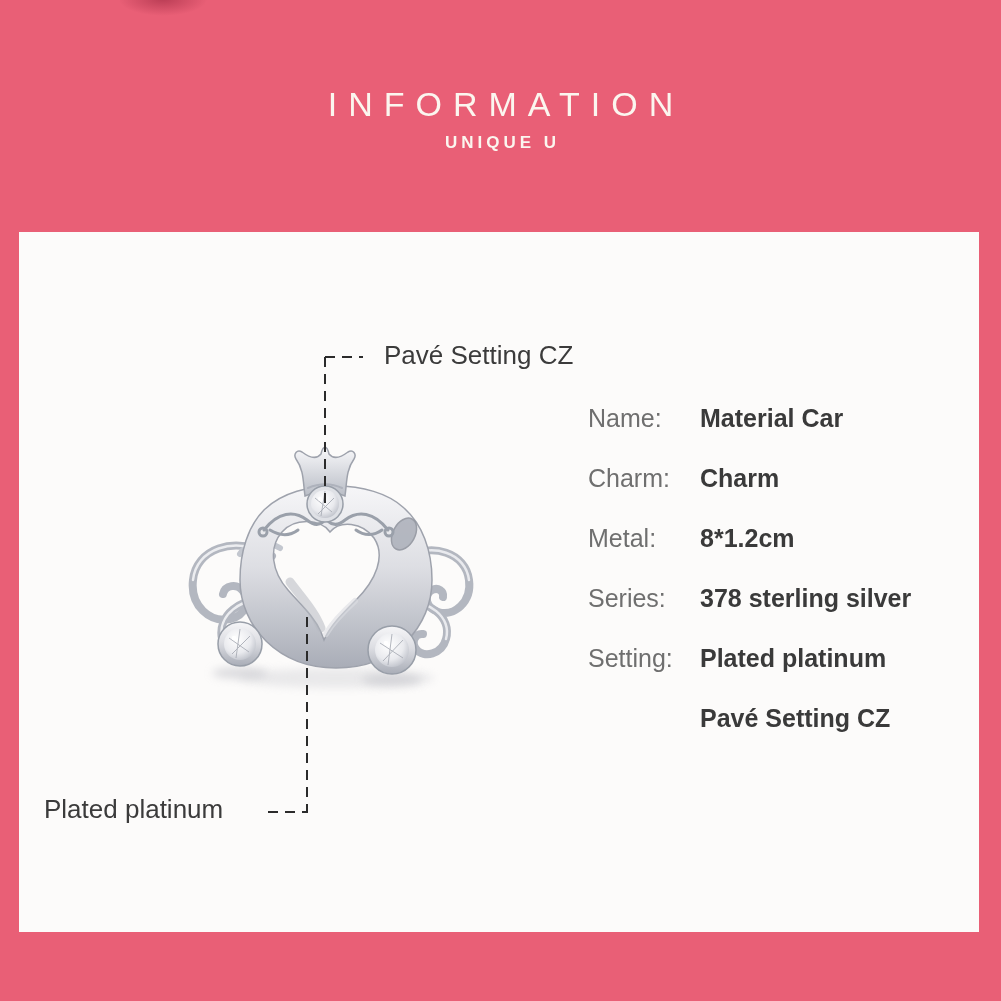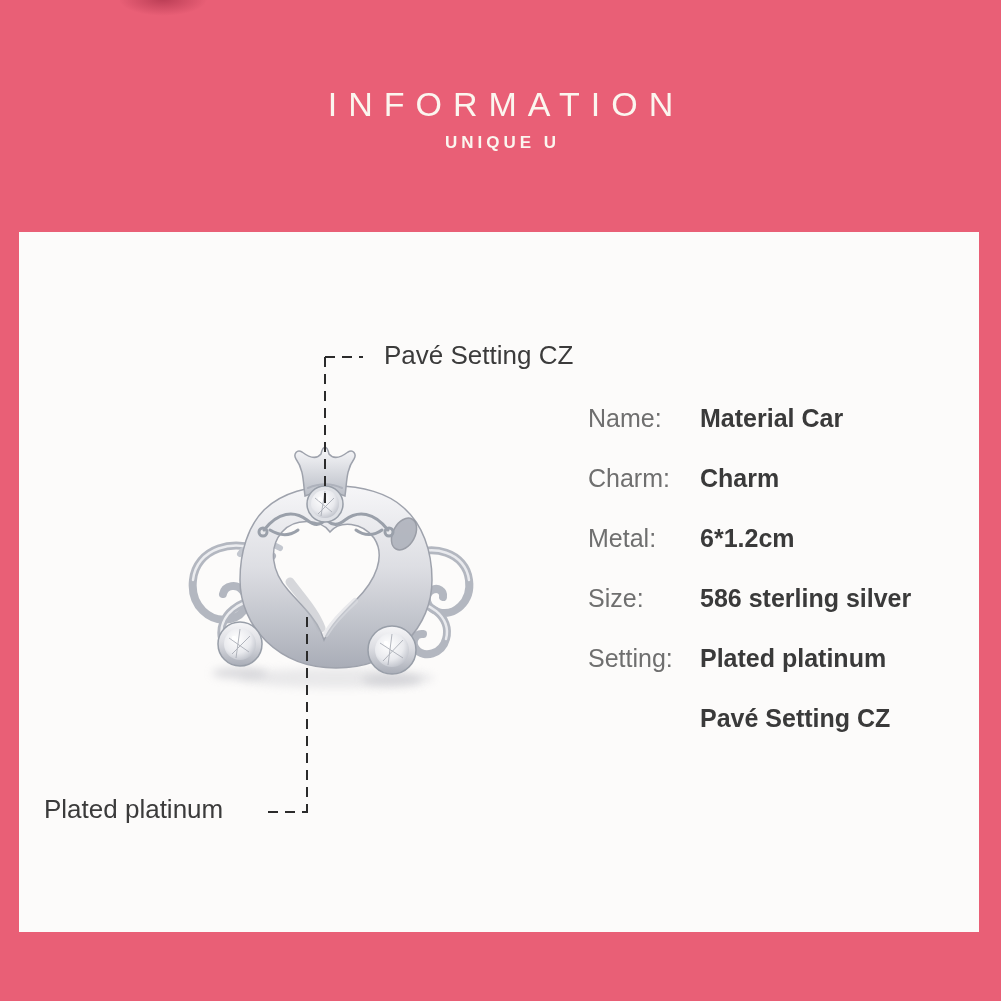--- a/index.html
+++ b/index.html
@@ -215,25 +215,25 @@
     <div class="spec-row">
       <span class="spec-label">Name:</span>
       <span class="spec-value">Material Car</span>
     </div>
     <div class="spec-row">
       <span class="spec-label">Charm:</span>
       <span class="spec-value">Charm</span>
     </div>
     <div class="spec-row">
       <span class="spec-label">Metal:</span>
-      <span class="spec-value">6*1.2cm</span>
-    </div>
-    <div class="spec-row">
-      <span class="spec-label">Size:</span>
-      <span class="spec-value">586 sterling silver</span>
+      <span class="spec-value">8*1.2cm</span>
+    </div>
+    <div class="spec-row">
+      <span class="spec-label">Series:</span>
+      <span class="spec-value">378 sterling silver</span>
     </div>
     <div class="spec-row">
       <span class="spec-label">Setting:</span>
       <span class="spec-value">Plated platinum</span>
     </div>
     <div class="spec-row">
       <span class="spec-label"></span>
       <span class="spec-value">Pavé Setting CZ</span>
     </div>
   </div>

